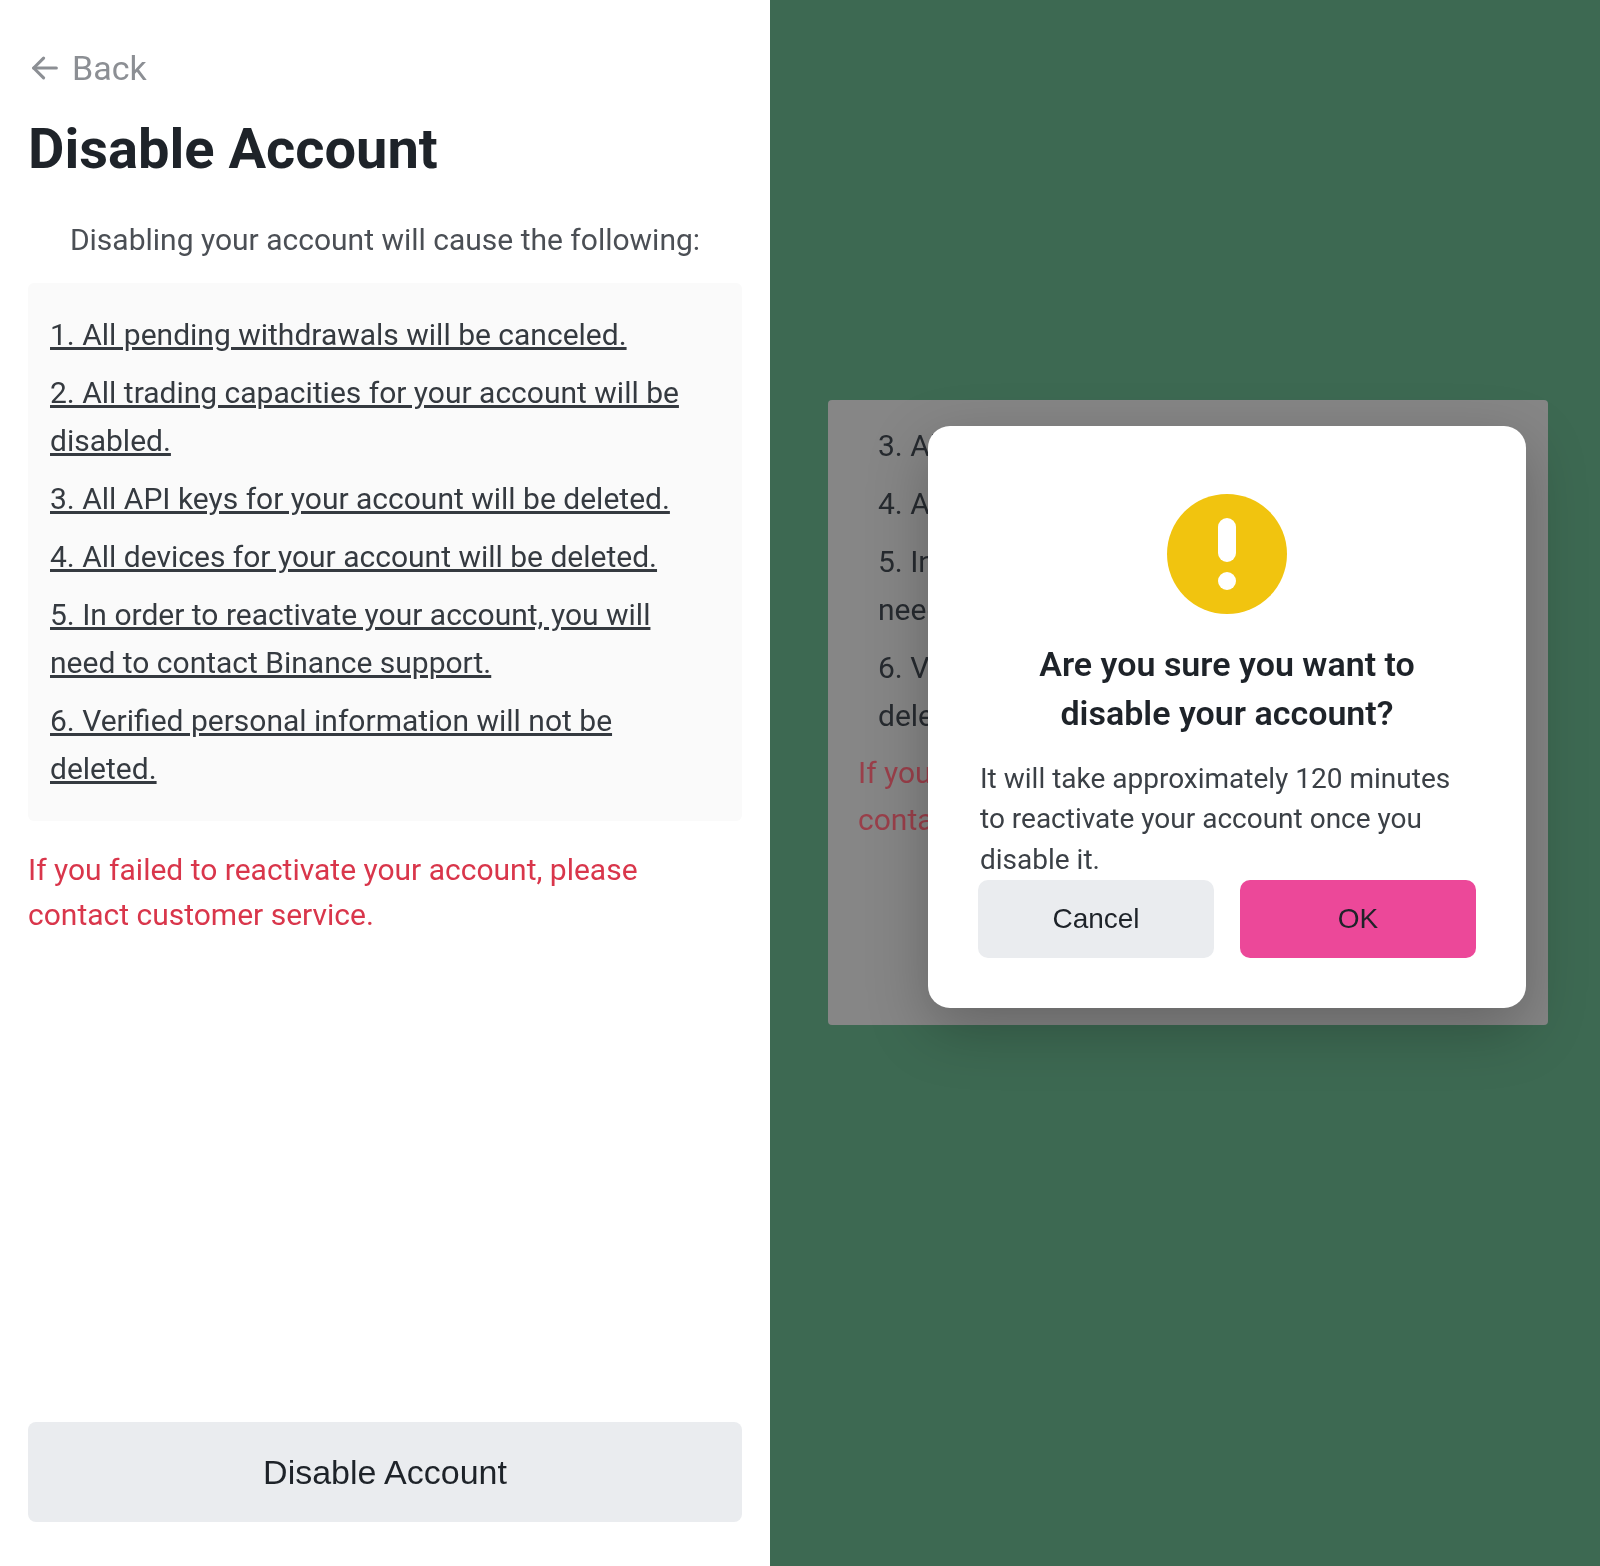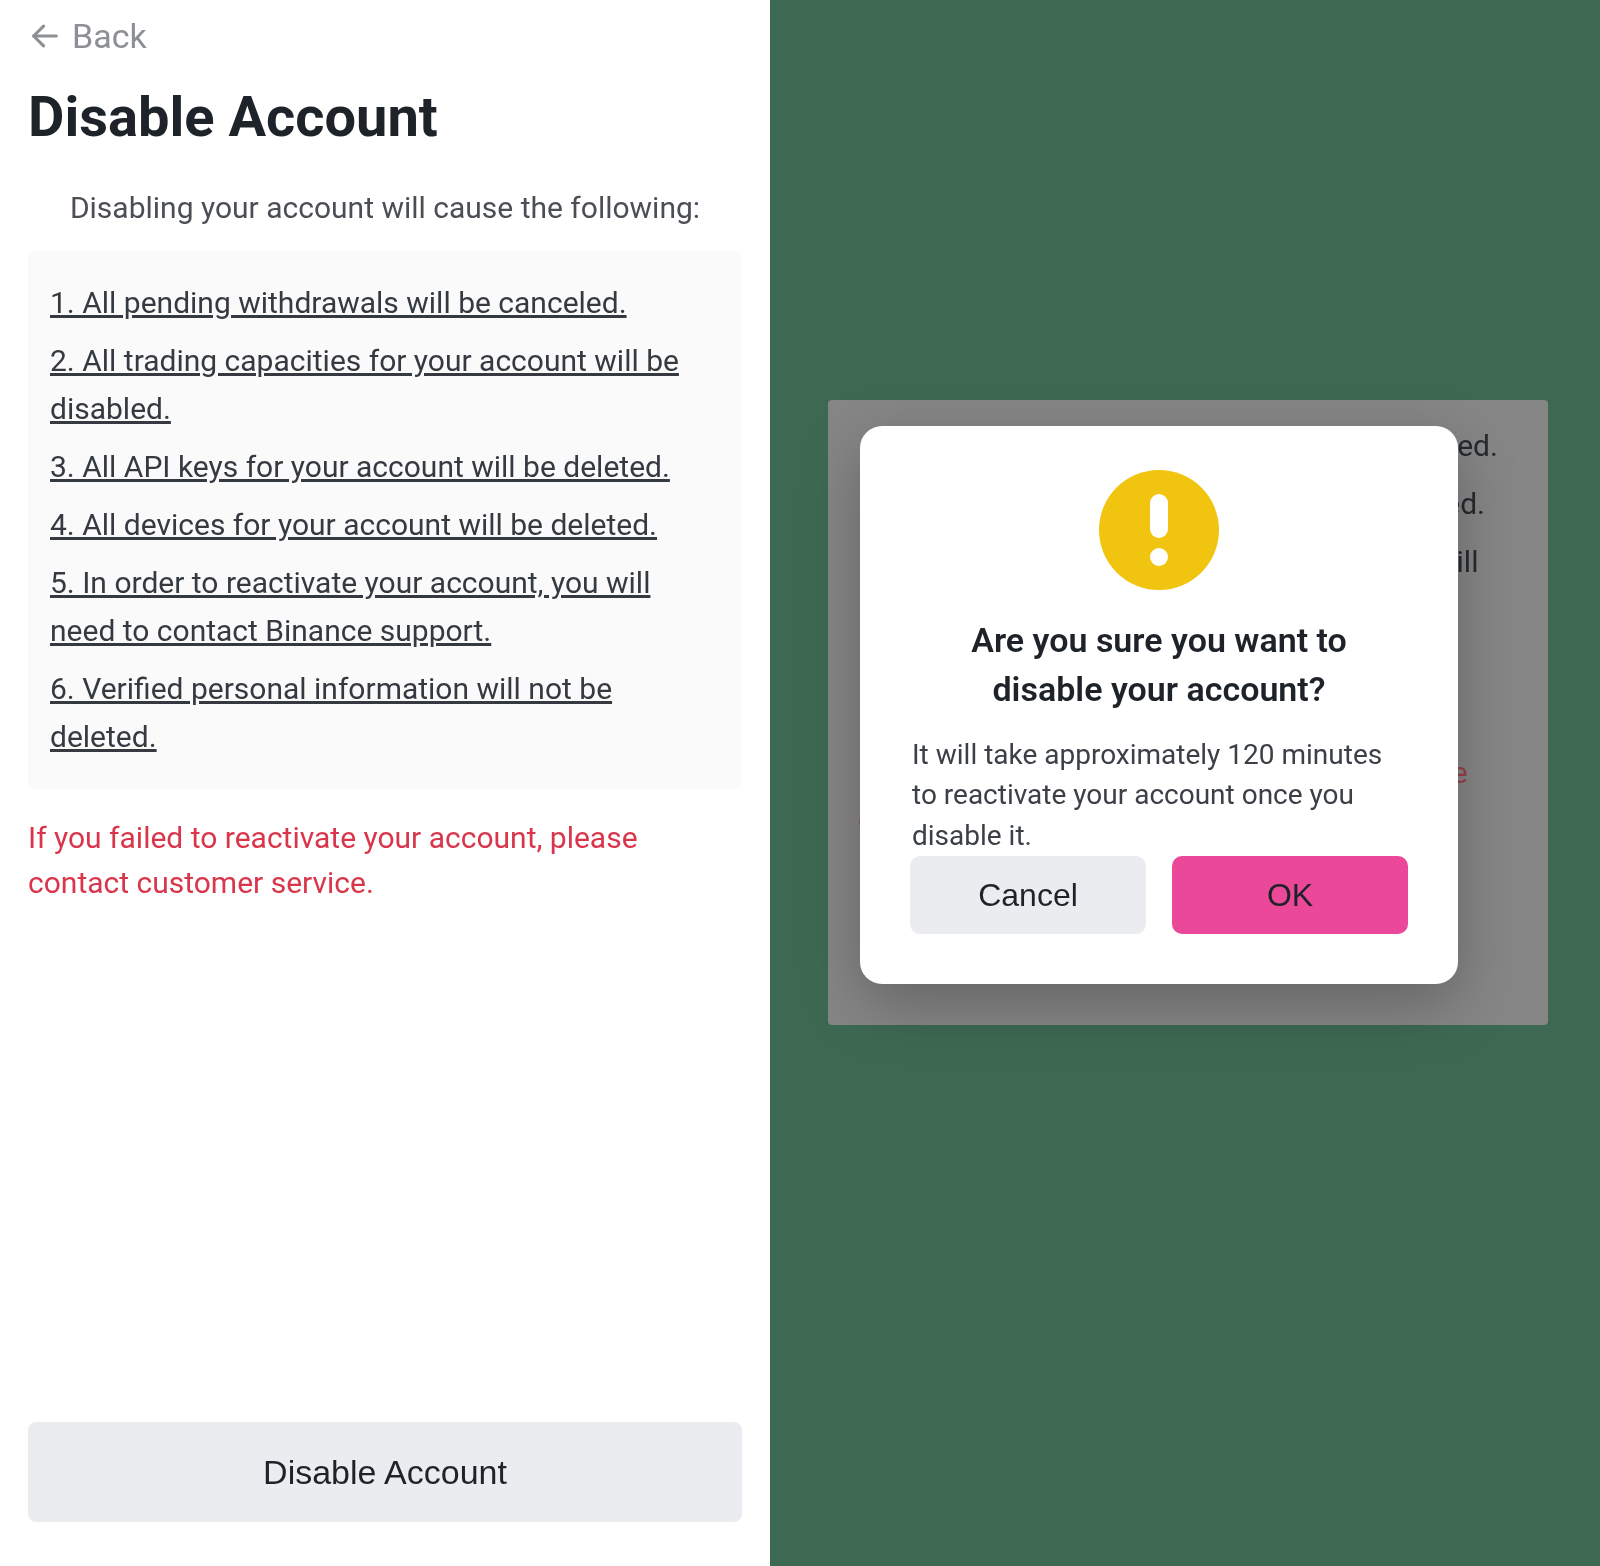--- a/index.html
+++ b/index.html
@@ -17,21 +17,21 @@
 
 
 .left {
   position: absolute;
   left: 0;
   top: 0;
   width: 770px;
   height: 1566px;
   background: #ffffff;
   box-sizing: border-box;
-  padding: 28px 28px 40px 28px;
+  padding: 60px 28px 40px 28px;
 }
 .back-row {
   display: flex;
   align-items: center;
   gap: 10px;
   color: #8c8f94;
   font-size: 34px;
   margin-top: -12px;
   margin-bottom: 28px;
 }
@@ -114,27 +114,27 @@
   left: 30px;
   top: 350px;
   right: 20px;
   font-size: 30px;
   color: #9a3f4a;
   line-height: 1.55;
 }
 
 .dialog {
   position: absolute;
-  left: 860px;
+  left: 928px;
   top: 426px;
   width: 598px;
   background: #ffffff;
   border-radius: 22px;
   box-shadow: 0 20px 60px rgba(0,0,0,0.25);
-  padding: 44px 50px 50px 50px;
+  padding: 68px 50px 50px 50px;
   box-sizing: border-box;
   text-align: center;
 }
 .dialog-icon {
   width: 120px;
   height: 120px;
   border-radius: 60px;
   background: #f1c40f;
   margin: 0 auto 26px auto;
   display: flex;
@@ -174,21 +174,21 @@
 }
 .dialog-buttons {
   display: flex;
   gap: 26px;
 }
 .dialog-buttons button {
   flex: 1;
   height: 78px;
   border: none;
   border-radius: 10px;
-  font-size: 32px;
+  font-size: 28px;
   font-weight: 500;
   cursor: pointer;
 }
 .btn-cancel {
   background: #eaecef;
   color: #1e2329;
 }
 .btn-ok {
   background: #ec4899;
   color: #1e2329;

